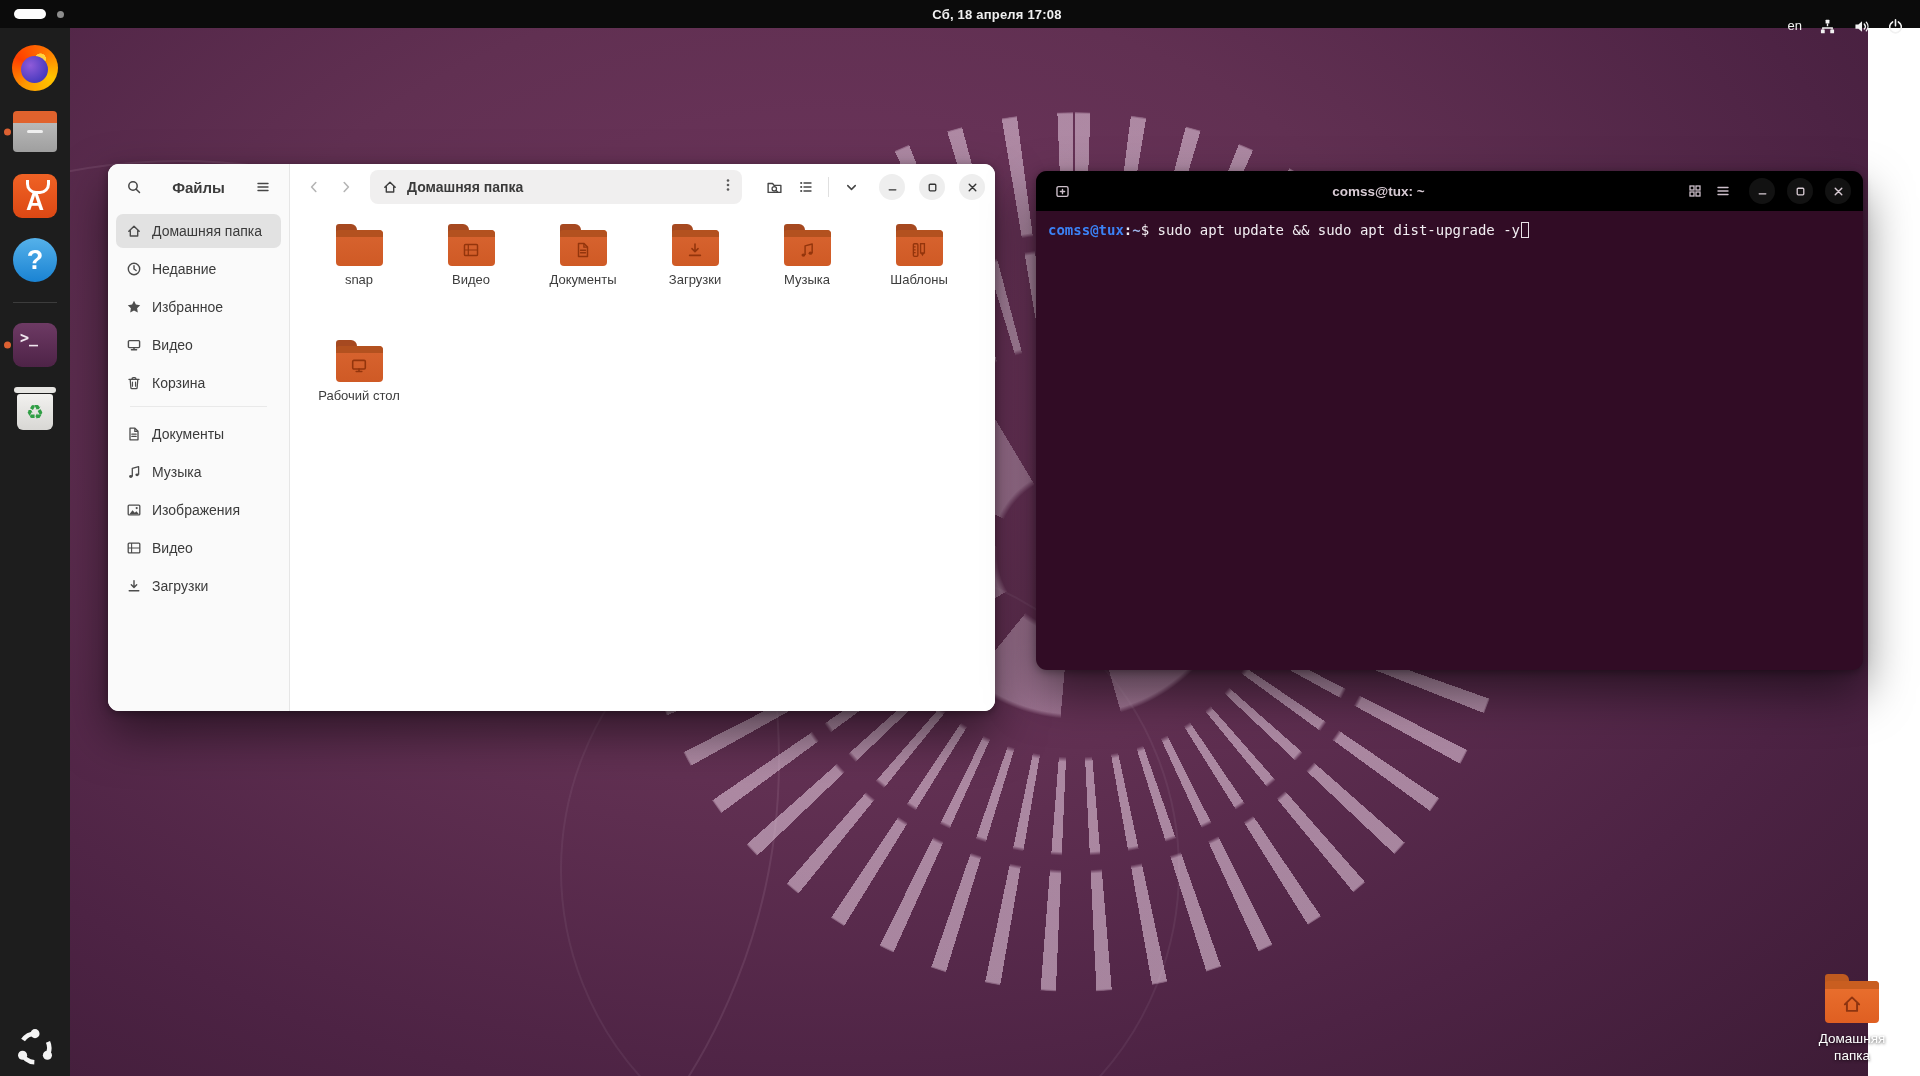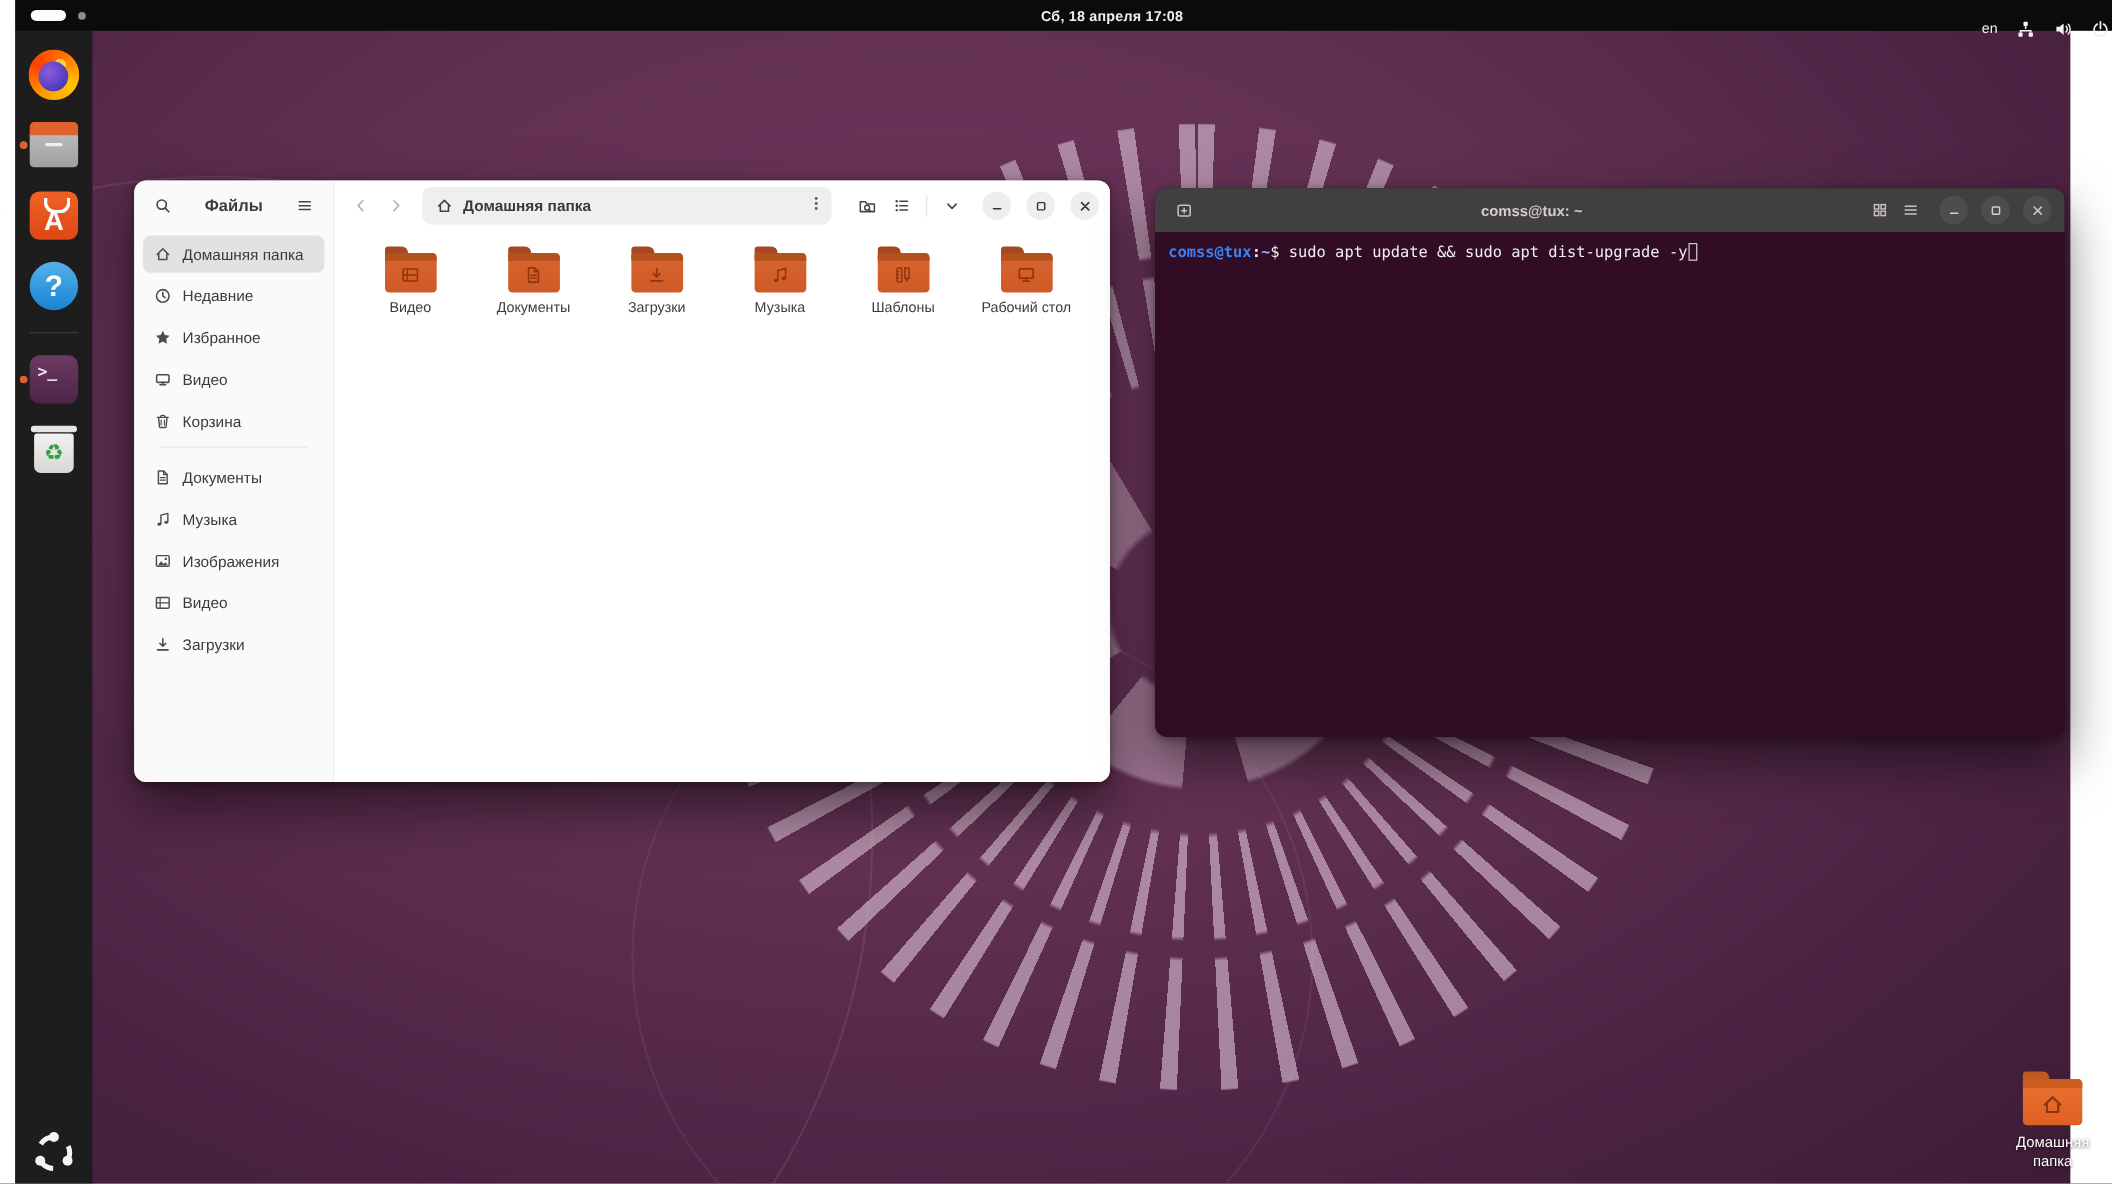--- a/index.html
+++ b/index.html
@@ -4,21 +4,20 @@
 <style>
   * { margin:0; padding:0; box-sizing:border-box; }
   html,body { width:1920px; height:1076px; overflow:hidden; font-family:"Liberation Sans", sans-serif; }
 
   
   .desktop {
     position:relative; width:1868px; height:1076px;
     background:
       radial-gradient(1500px 1000px at 44% 36%, #71365f 0%, #613052 40%, #4d2344 72%, #3c1b35 100%),
       #4d2344;
-    margin-left: 14px;
   }
   .wallpaper-art { position:absolute; inset:0; pointer-events:none; }
   .mandala-rays {
     position:absolute; left:635px; top:112px; width:880px; height:880px; border-radius:50%;
     background:repeating-conic-gradient(rgba(223,196,216,.60) 0deg 2deg, transparent 2deg 7.3deg);
     -webkit-mask:radial-gradient(circle, transparent 0 205px, #000 210px 300px, transparent 304px 318px, #000 322px 438px, transparent 441px);
             mask:radial-gradient(circle, transparent 0 205px, #000 210px 300px, transparent 304px 318px, #000 322px 438px, transparent 441px);
   }
   .mandala-blob {
     position:absolute; left:895px; top:372px; width:360px; height:360px; border-radius:50%;
@@ -125,21 +124,21 @@
                     border-radius:3px 6px 0 0; background:#a64920; }
   .folder::after { content:""; position:absolute; top:0; left:0; right:0; height:7px;
                    border-radius:3px 4px 0 0; background:#b3511f; }
   .folder .emblem { position:absolute; left:50%; top:55%; transform:translate(-50%,-50%); color:#93350c; z-index:2; }
   .folder-label { margin-top:7px; font-size:13px; color:#3c3c3c; text-align:center; line-height:1.15;
                   white-space:pre-line; max-width:100px; }
 
   
   .terminal-window { left:1036px; top:171px; width:827px; height:499px; background:#310c25;
                      display:flex; flex-direction:column; z-index:20; overflow:hidden; }
-  .terminal-header { height:40px; background:#404040; display:flex; align-items:center; padding:0 12px; flex:none; }
+  .terminal-header { height:40px; background:#000000; display:flex; align-items:center; padding:0 12px; flex:none; }
   .term-btn { width:28px; height:28px; border-radius:6px; display:flex; align-items:center; justify-content:center;
               color:#cdbfca; cursor:pointer; flex:none; }
   .term-title { flex:1; text-align:center; color:#d8cbd4; font-size:13.5px; font-weight:700; }
   .term-wc { width:26px; height:26px; border-radius:50%; background:rgba(255,255,255,.07); color:#d8cbd4;
              display:flex; align-items:center; justify-content:center; margin-left:12px; cursor:pointer; flex:none; }
   .terminal-body { flex:1; padding:9px 12px; font-family:"DejaVu Sans Mono", "Liberation Mono", monospace;
                    font-size:14px; line-height:20px; color:#f2eef2; cursor:text; }
   .p-user { color:#3b82f6; font-weight:700; }
   .p-colon { color:#f2eef2; font-weight:700; }
   .p-path { color:#9db3e8; font-weight:700; }
@@ -512,20 +511,24 @@
         </div>
         <div class="wc-btn">
           <svg width="15" height="15">
               <use href="#s-close"></use>
             </svg>
         </div>
       </div>
 
       <div class="files-content">
         <div class="folder-item">
+          <div class="folder"></div>
+          <div class="folder-label">snap</div>
+        </div>
+        <div class="folder-item">
           <div class="folder">
             <svg class="emblem" width="18" height="18">
                 <use href="#s-video"></use>
               </svg>
           </div>
           <div class="folder-label">Видео</div>
         </div>
         <div class="folder-item">
           <div class="folder">
             <svg class="emblem" width="18" height="18">

